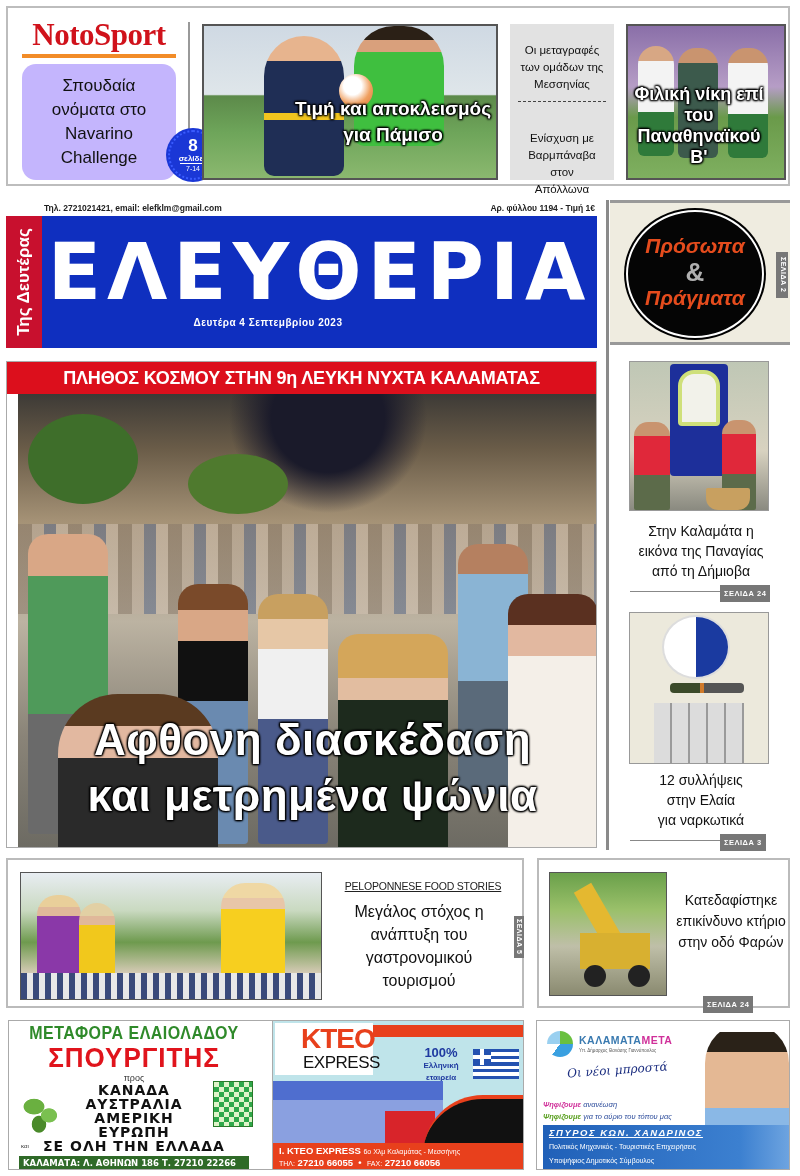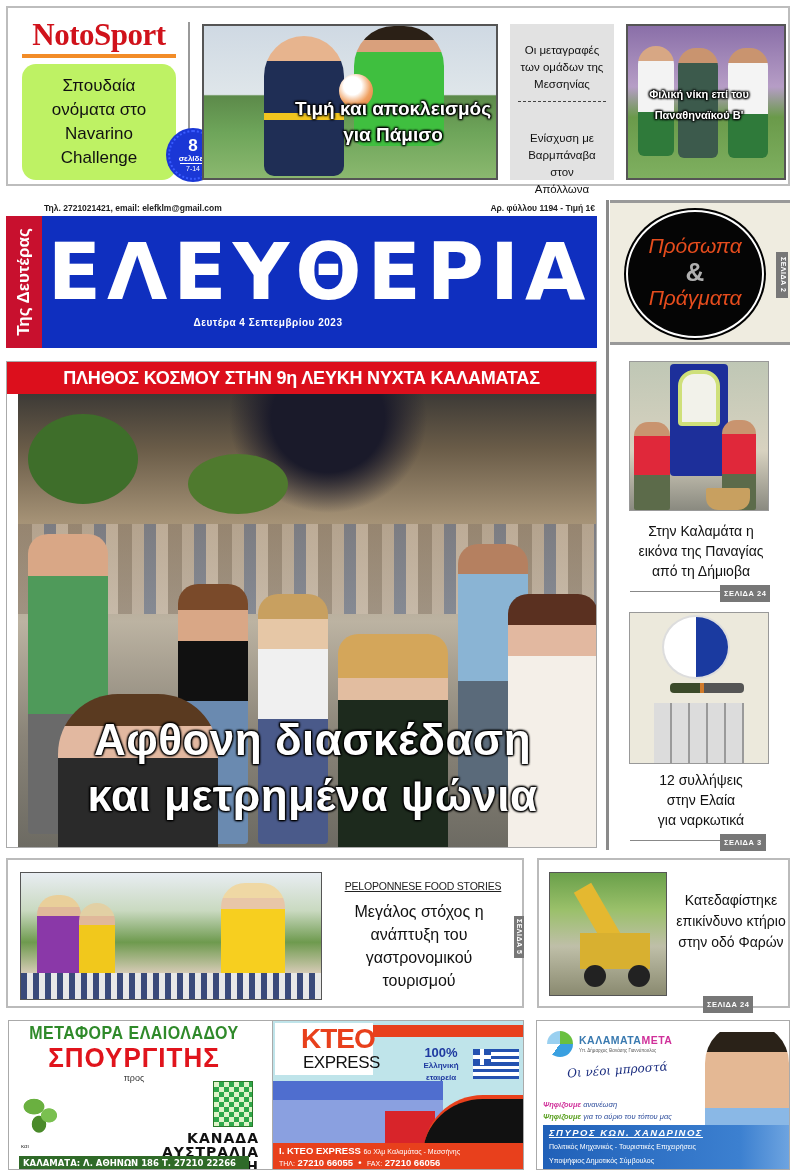--- a/index.html
+++ b/index.html
@@ -7,21 +7,21 @@
   body { font-family: "Liberation Sans", sans-serif; color: #111; position: relative; }
 
   .abs { position: absolute; }
 
   
   #sport-strip { left: 6px; top: 6px; width: 784px; height: 180px; border: 2px solid #bdbdbd; background: #fff; }
   #notosport-logo { left: 14px; top: 10px; width: 154px; height: 42px; }
   #notosport-logo .word { font-family: "Liberation Serif", serif; font-weight: bold; font-size: 31px; color: #d0121b; letter-spacing: -0.5px; line-height: 34px; text-align: center; }
   #notosport-logo .bar { height: 6px; background: #f28c28; margin-top: 0; border-top: 2px solid #fff; }
   #strip-divider { left: 180px; top: 14px; width: 2px; height: 150px; background: #999; }
-  #navarino-box { left: 14px; top: 56px; width: 154px; height: 116px; background: #bef264; border-radius: 14px; display: flex; align-items: center; justify-content: center; text-align: center; font-size: 17px; line-height: 24px; color: #111; }
+  #navarino-box { left: 14px; top: 56px; width: 154px; height: 116px; background: #c4b5fd; border-radius: 14px; display: flex; align-items: center; justify-content: center; text-align: center; font-size: 17px; line-height: 24px; color: #111; }
   #pages-badge { left: 160px; top: 122px; width: 50px; height: 50px; border-radius: 50%; background: #1a37d6; color: #fff; text-align: center; border: 2px dotted #3a5cff; box-shadow: 0 0 0 2px #1a37d6; }
   #pages-badge .num { font-size: 17px; font-weight: bold; line-height: 17px; margin-top: 5px; }
   #pages-badge .lbl { font-size: 8px; line-height: 9px; font-weight: bold; }
   #pages-badge .rng { font-size: 7px; line-height: 9px; border-top: 1px solid #fff; margin: 0 10px; }
 
   #pamisos-photo { left: 194px; top: 16px; width: 296px; height: 156px; border: 2px solid #555; overflow: hidden;
     background: linear-gradient(180deg, #cfd9e3 0%, #dfe6ea 45%, #5c8a4a 46%, #6ea55a 70%, #8bb86f 100%); }
   .player-blue { left: 60px; top: 10px; width: 80px; height: 140px; border-radius: 40px 40px 10px 10px; background: linear-gradient(180deg, #e7b48e 0 18%, #1f2e55 18% 55%, #f2c51e 55% 60%, #1f2e55 60% 100%); }
   .player-green { left: 150px; top: 0px; width: 90px; height: 120px; border-radius: 40px 40px 10px 10px; background: linear-gradient(180deg, #2b2016 0 12%, #d9a07c 12% 22%, #3fbf3f 22% 100%); }
   .ball { left: 135px; top: 48px; width: 34px; height: 34px; border-radius: 50%; background: radial-gradient(circle at 40% 35%, #fff 0 30%, #f0a060 60%, #d8703a 100%); }
@@ -29,37 +29,37 @@
   #pamisos-title { left: 84px; top: 70px; width: 210px; font-size: 19px; line-height: 26px; }
 
   #transfers-box { left: 502px; top: 16px; width: 104px; height: 156px; background: #e2e2e2; text-align: center; font-size: 11.5px; line-height: 17px; color: #111; padding-top: 18px; }
   #transfers-box .dash { border-top: 1px dashed #444; margin: 8px 8px 8px; }
 
   #pao-photo { left: 618px; top: 16px; width: 160px; height: 156px; border: 2px solid #555; overflow: hidden;
     background: linear-gradient(180deg, #8a6fa8 0%, #b69dc6 40%, #6a9a4a 60%, #7fb060 100%); }
   .pao-p1 { left: 10px; top: 20px; width: 36px; height: 110px; border-radius: 18px 18px 6px 6px; background: linear-gradient(180deg, #d7a784 0 14%, #f3f3f3 14% 60%, #2f7a3a 60% 100%); }
   .pao-p2 { left: 50px; top: 22px; width: 40px; height: 110px; border-radius: 18px 18px 6px 6px; background: linear-gradient(180deg, #c9946f 0 14%, #3c5a4c 14% 100%); }
   .pao-p3 { left: 100px; top: 22px; width: 40px; height: 110px; border-radius: 18px 18px 6px 6px; background: linear-gradient(180deg, #c9946f 0 14%, #f4f4f4 14% 60%, #2f7a3a 60% 100%); }
-  #pao-title { left: 0; top: 58px; width: 142px; font-size: 11px; line-height: 21px; }
+  #pao-title { left: 0; top: 58px; width: 142px; font-size: 18px; line-height: 21px; }
 
   
   #contact-line { left: 44px; top: 203px; font-size: 8.5px; font-weight: bold; color: #222; }
   #issue-line { left: 420px; top: 203px; width: 175px; text-align: right; font-size: 8.5px; font-weight: bold; color: #222; }
   #masthead-side { left: 6px; top: 216px; width: 36px; height: 132px; background: #c8102e; }
   #masthead-side span { position: absolute; left: 50%; top: 50%; transform: translate(-50%, -50%) rotate(-90deg); white-space: nowrap; color: #fff; font-weight: bold; font-size: 17px; }
   #masthead { left: 42px; top: 216px; width: 555px; height: 132px; background: #0f2fbf; overflow: hidden; }
   #masthead-title { left: 0; top: 6px; width: 555px; text-align: center; color: #fff; font-family: "DejaVu Sans", sans-serif; font-weight: bold; font-size: 78px; letter-spacing: 6px; line-height: 100px; }
   #masthead-date { left: 0; top: 101px; width: 452px; text-align: center; color: #fff; font-size: 10px; font-weight: bold; letter-spacing: 0.5px; }
   #masthead-url { left: 0; top: 115px; width: 555px; text-align: center; color: #e8f52a; font-size: 12px; font-weight: bold; letter-spacing: 1px; font-family: "DejaVu Sans Mono", monospace; }
 
   
   #right-col-rule { left: 606px; top: 200px; width: 3px; height: 650px; background: #8a8a8a; }
   #prosopa-box { left: 610px; top: 200px; width: 180px; height: 145px; background: #efece0; border-top: 3px solid #999; border-bottom: 3px solid #999; }
   #prosopa-circle { left: 16px; top: 7px; width: 138px; height: 128px; border-radius: 50%; background: #050505; border: 2px solid #fff; box-shadow: 0 0 0 2px #000; text-align: center; }
-  #prosopa-circle .l1, #prosopa-circle .l3 { color: #e54c1d; font-style: italic; font-weight: normal; font-size: 21px; line-height: 28px; }
+  #prosopa-circle .l1, #prosopa-circle .l3 { color: #e54c1d; font-style: italic; font-weight: bold; font-size: 21px; line-height: 28px; }
   #prosopa-circle .amp { color: #b0b0b0; font-weight: bold; font-size: 26px; line-height: 24px; }
   #prosopa-circle .l1 { margin-top: 20px; }
   .side-tab { background: #777; color: #fff; font-size: 7px; font-weight: bold; writing-mode: vertical-rl; text-align: center; padding: 2px 1px; letter-spacing: 0.5px; }
   #prosopa-tab { left: 776px; top: 252px; width: 12px; height: 46px; }
 
   #panagia-photo { left: 629px; top: 361px; width: 140px; height: 150px; border: 1px solid #999; overflow: hidden;
     background: linear-gradient(180deg, #bfc7b5 0%, #d8d2c0 60%, #8a8a80 100%); }
   .icon-banner { left: 40px; top: 2px; width: 58px; height: 112px; background: #1d2f9a; border-radius: 4px; }
   .icon-banner .inner { position: absolute; left: 8px; top: 6px; width: 42px; height: 56px; background: #f2f2ea; border: 4px solid #cfe07a; border-radius: 16px 16px 4px 4px; }
   .man-red1 { left: 4px; top: 60px; width: 36px; height: 88px; border-radius: 14px 14px 2px 2px; background: linear-gradient(180deg, #c9946f 0 16%, #e0283a 16% 60%, #5c6b4a 60% 100%); }
@@ -119,21 +119,21 @@
   .wheel1 { left: 34px; top: 92px; width: 22px; height: 22px; border-radius: 50%; background: #222; }
   .wheel2 { left: 78px; top: 92px; width: 22px; height: 22px; border-radius: 50%; background: #222; }
   #demolition-title { left: 134px; top: 30px; width: 116px; text-align: center; font-size: 14px; line-height: 21px; color: #111; }
   #demolition-ref { left: 164px; top: 136px; }
 
   
   #ad-olive { left: 8px; top: 1020px; width: 282px; height: 150px; border: 1px solid #aaa; background: #fff; overflow: hidden; }
   #ad-olive .t1 { left: 0; top: 4px; width: 250px; text-align: center; color: #2f8a2a; font-weight: bold; font-size: 16px; letter-spacing: 0.5px; transform: scaleY(1.1); }
   #ad-olive .t2 { left: 0; top: 22px; width: 250px; text-align: center; color: #e0141c; font-weight: bold; font-size: 26px; letter-spacing: 1px; transform: scaleY(1.05); }
   #ad-olive .pros { left: 0; top: 52px; width: 250px; text-align: center; font-size: 9px; color: #333; }
-  #ad-olive .dest { left: 0; width: 250px; text-align: right; font-weight: bold; font-size: 14px; line-height: 15px; color: #111; letter-spacing: 1px; font-family: "DejaVu Sans", sans-serif; margin-top: 48px; }
+  #ad-olive .dest { left: 0; width: 250px; text-align: center; font-weight: bold; font-size: 14px; line-height: 15px; color: #111; letter-spacing: 1px; font-family: "DejaVu Sans", sans-serif; }
   #ad-olive .d1 { top: 62px; } #ad-olive .d2 { top: 76px; } #ad-olive .d3 { top: 90px; } #ad-olive .d4 { top: 104px; }
   #ad-olive .d5 { left: 10px; top: 118px; width: 230px; font-size: 14px; }
   #ad-olive .kai { position: absolute; left: 12px; top: 122px; font-size: 6px; color: #333; }
   #ad-olive .bar { left: 10px; top: 135px; width: 230px; height: 26px; background: #2f6a28; }
   #ad-olive .c1, #ad-olive .c2 { left: 14px; width: 230px; color: #fff; font-weight: bold; font-size: 8.5px; line-height: 11px; font-family: "DejaVu Sans", sans-serif; }
   #ad-olive .c1 { top: 137px; } #ad-olive .c2 { top: 147px; }
   .olive-branch { left: 10px; top: 68px; width: 50px; height: 44px; background: radial-gradient(ellipse at 30% 40%, #6ab040 0 20%, transparent 22%), radial-gradient(ellipse at 60% 60%, #7ac050 0 18%, transparent 20%), radial-gradient(ellipse at 40% 80%, #4a8a2a 0 16%, transparent 18%); }
   .olive-tin { left: 204px; top: 60px; width: 40px; height: 46px; background: repeating-conic-gradient(#2fa84a 0 25%, #dff4c8 0 50%) 0 0 / 10px 10px; border: 1px solid #2a7a2a; }
 
   #ad-kteo { left: 272px; top: 1020px; width: 252px; height: 150px; border: 1px solid #aaa; background: #bfe4ea; overflow: hidden; }

